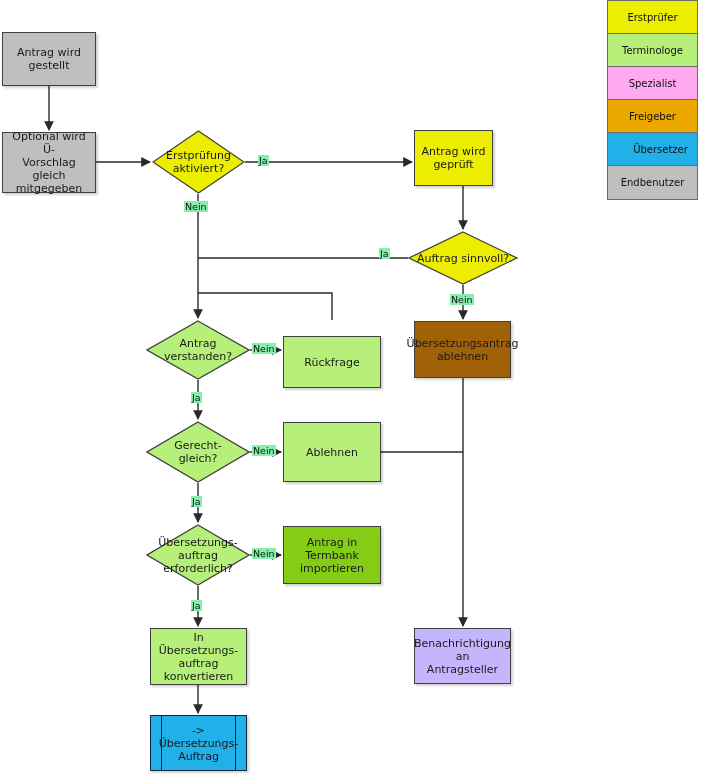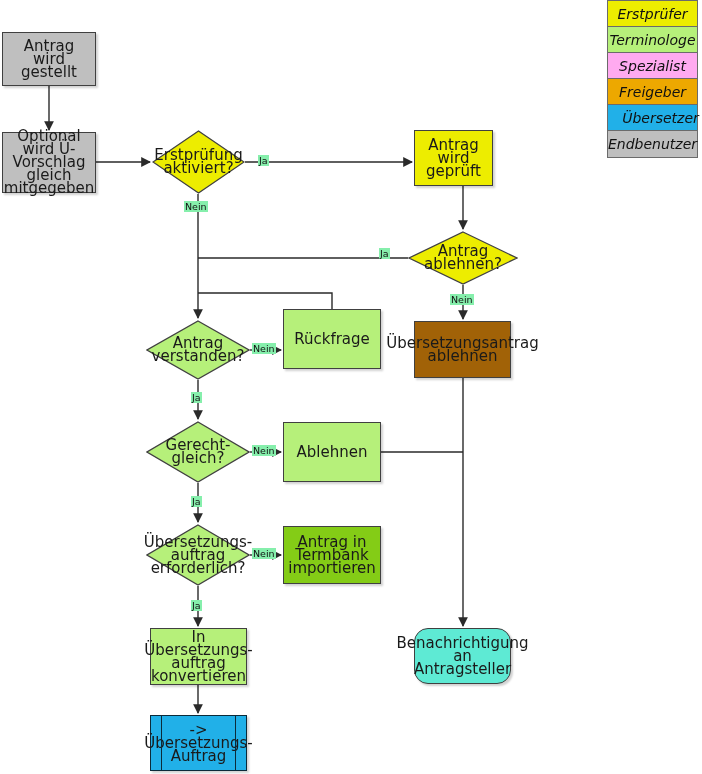--- a/index.html
+++ b/index.html
@@ -27,21 +27,21 @@
     height: 774px;
     pointer-events: none;
   }
   .node {
     position: absolute;
     box-sizing: border-box;
     display: flex;
     align-items: center;
     justify-content: center;
     text-align: center;
-    font-size: 15px;
+    font-size: 11px;
     line-height: 13px;
     color: #1a1a1a;
     z-index: 3;
   }
   .node.process {
     border: 1.4px solid #404040;
     box-shadow: 2px 2px 2px rgba(0,0,0,0.18);
   }
   .node .lbl {
     padding: 0 3px;
@@ -92,29 +92,28 @@
     position: absolute;
     left: 607px;
     top: 0px;
     width: 91px;
     border: 1.2px solid #6b6b6b;
     background: #ffffff;
     z-index: 5;
     box-sizing: border-box;
   }
   #legend .row {
-    height: 26px;
+    height: 33px;
     display: flex;
     align-items: center;
     justify-content: center;
-    font-size: 14px;
+    font-size: 10px;
     color: #111;
     border-bottom: 1.2px solid #6b6b6b;
     box-sizing: border-box;
-    font-style: italic;
   }
   #legend .row:last-child { border-bottom: none; }
 </style>
 </head>
 <body>
 
 <div id="canvas">
 
   <svg id="edges" viewBox="0 0 702 774" xmlns="http://www.w3.org/2000/svg">
     <defs>
@@ -176,34 +175,34 @@
         <span class="lbl">Erstprüfung
 aktiviert?</span>
       </div>
       <div class="node process" style="left: 414px; top: 130px; width: 79px; height: 56px; background: rgb(237, 237, 0);">
         <span class="lbl">Antrag wird geprüft</span>
       </div>
       <div class="node decision" style="left: 408px; top: 231px; width: 110px; height: 54px;">
         <svg class="dia" viewBox="0 0 110 54" preserveAspectRatio="none">
           <polygon points="55,1 109,27 55,53 1,27" fill="#eded00" stroke="#404040" stroke-width="1.3"></polygon>
         </svg>
-        <span class="lbl">Antrag ablehnen?</span>
+        <span class="lbl">Auftrag sinnvoll?</span>
       </div>
       <div class="node process" style="left: 414px; top: 321px; width: 97px; height: 57px; background: #a16207;">
         <span class="lbl">Übersetzungsantrag
 ablehnen</span>
       </div>
       <div class="node decision" style="left: 146px; top: 320px; width: 104px; height: 60px; align-items: center;">
         <svg class="dia" viewBox="0 0 104 60" preserveAspectRatio="none">
           <polygon points="52,1 103,30 52,59 1,30" fill="#b6f07a" stroke="#404040" stroke-width="1.3"></polygon>
         </svg>
         <span class="lbl">Antrag
 verstanden?</span>
       </div>
-      <div class="node process" style="left: 283px; top: 309px; width: 98px; height: 60px; background: rgb(182, 240, 122);">
+      <div class="node process" style="left: 283px; top: 336px; width: 98px; height: 52px; background: rgb(182, 240, 122);">
         <span class="lbl">Rückfrage</span>
       </div>
       <div class="node decision" style="left: 146px; top: 421px; width: 104px; height: 62px;">
         <svg class="dia" viewBox="0 0 104 62" preserveAspectRatio="none">
           <polygon points="52,1 103,31 52,61 1,31" fill="#b6f07a" stroke="#404040" stroke-width="1.3"></polygon>
         </svg>
         <span class="lbl">Gerecht-
 gleich?</span>
       </div>
       <div class="node process" style="left: 283px; top: 422px; width: 98px; height: 60px; background: rgb(182, 240, 122);">
@@ -219,21 +218,21 @@
       </div>
       <div class="node process" style="left: 283px; top: 526px; width: 98px; height: 58px; background: #84cc16;">
         <span class="lbl">Antrag in Termbank
 importieren</span>
       </div>
       <div class="node process" style="left: 150px; top: 628px; width: 97px; height: 57px; background: rgb(182, 240, 122);">
         <span class="lbl">In Übersetzungs-
 auftrag
 konvertieren</span>
       </div>
-      <div class="node process" style="left: 414px; top: 628px; width: 97px; height: 56px; background: #5eead4; border-radius: 14px;">
+      <div class="node process" style="left: 414px; top: 628px; width: 97px; height: 56px; background: #c4b5fd;">
         <span class="lbl">Benachrichtigung an
 Antragsteller</span>
       </div>
       <div class="node predefined" style="left: 150px; top: 715px; width: 97px; height: 56px; background: rgb(33, 176, 232);">
         <span class="bar l"></span>
         <span class="bar r"></span>
         <span class="lbl">-&gt;
 Übersetzungs-
 Auftrag</span>
       </div>

